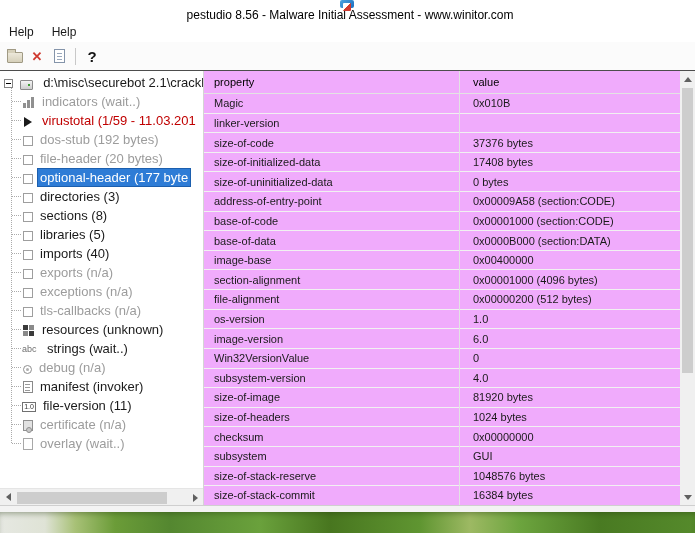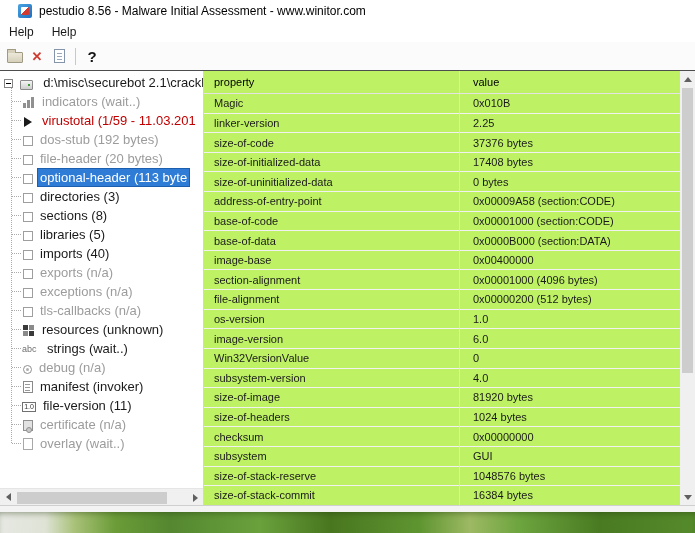--- a/index.html
+++ b/index.html
@@ -3,21 +3,21 @@
 <meta charset="utf-8">
 <style>
   * { margin:0; padding:0; box-sizing:border-box; }
   body { background:#888; }
   .screen {
     position:relative; width:695px; height:533px; background:#fff;
     font-family:"Liberation Sans", sans-serif; font-size:11px; color:#1a1a1a;
     overflow:hidden;
   }
   
-  .titlebar { height:22px; background:#fff; display:flex; align-items:center; padding-left:18px; }
+  .titlebar { height:22px; background:#fff; display:flex; align-items:center; padding-left:5px;flex-direction:column; }
   .app-icon { width:14px; height:14px; display:inline-block; position:relative;
     background:linear-gradient(135deg,#4aa3e0,#1c6fc0); border-radius:2px; margin-right:7px; }
   .app-icon::after { content:''; position:absolute; left:3px; top:3px; width:8px; height:8px;
     background:linear-gradient(135deg,#fff 0 45%, #d03a30 45% 100%); border-radius:1px; }
   .title-text { font-size:12px; color:#000; }
   
   .menubar { height:20px; background:#fff; display:flex; align-items:center; font-size:12px; }
   .menu-item { padding:0 9px; height:20px; line-height:20px; cursor:default; }
   
   .toolbar { height:28px; background:#fbfbfb; display:flex; align-items:center; padding-left:4px; }
@@ -75,21 +75,21 @@
   .icon-document { background-image:linear-gradient(#9a9a9a,#9a9a9a),linear-gradient(#9a9a9a,#9a9a9a),linear-gradient(#9a9a9a,#9a9a9a);
     background-size:5px 1px; background-position:1px 2px,1px 5px,1px 8px; background-repeat:no-repeat; }
   .icon-page { border-color:#a8a8a8; }
   .icon-file-version { width:14px; height:10px; border:1px solid #707070; background:#fff; top:0; }
   .icon-file-version::after { content:'1.0'; position:absolute; left:0; right:0; top:0; font-size:7px;
     line-height:8px; text-align:center; color:#333; }
   .icon-certificate { width:10px; height:11px; background:#e2e2e2; border:1px solid #909090; margin-left:1px; }
   .icon-certificate::after { content:''; position:absolute; left:2px; bottom:-3px; width:4px; height:4px;
     background:#cncnc; background:#c9c9c9; border:1px solid #909090; border-radius:50%; }
   
-  .table-panel { position:relative; flex:1; overflow:hidden; background:#bef264; }
+  .table-panel { position:relative; flex:1; overflow:hidden; background:#f0abfc; }
   .thead { display:flex; height:23px; border-bottom:1px solid #e3e3e3; align-items:center; }
   .hcell { font-size:11px; color:#000; }
   .cell { display:block; overflow:hidden; white-space:nowrap; }
   .cell.prop { width:255px; padding-left:10px; }
   .cell.val { flex:1; padding-left:8px;margin-left:6px; }
   .trow { display:flex; align-items:center; height:19.62px; border-bottom:1px solid #f1f1f1; }
   .colline { position:absolute; left:255px; top:0; bottom:0; width:1px; background:#e3e3e3; }
   
   .vscroll { flex:0 0 15px; background:#f0f0f0; position:relative; }
   .sbtn { display:flex; align-items:center; justify-content:center; background:#f0f0f0; }
@@ -150,21 +150,21 @@
         <span class="expander"></span>
         <span class="ticon icon-drive"></span>
         <span class="tlabel">d:\misc\securebot 2.1\cracklo</span>
       </div>
       <div class="tree-items">
         <span class="tree-vline"></span>
       <div class="tree-row disabled"><span class="connector"></span><span class="ticon icon-bar-chart"></span><span class="tlabel">indicators (wait..)</span></div>
           <div class="tree-row alert"><span class="connector"></span><span class="ticon icon-arrow"></span><span class="tlabel">virustotal (1/59 - 11.03.201</span></div>
           <div class="tree-row disabled"><span class="connector"></span><span class="ticon icon-checkbox"></span><span class="tlabel">dos-stub (192 bytes)</span></div>
           <div class="tree-row disabled"><span class="connector"></span><span class="ticon icon-checkbox"></span><span class="tlabel">file-header (20 bytes)</span></div>
-          <div class="tree-row selected"><span class="connector"></span><span class="ticon icon-checkbox"></span><span class="tlabel">optional-header (113 byte</span></div>
+          <div class="tree-row selected"><span class="connector"></span><span class="ticon icon-checkbox"></span><span class="tlabel">optional-header (177 byte</span></div>
           <div class="tree-row normal"><span class="connector"></span><span class="ticon icon-checkbox"></span><span class="tlabel">directories (3)</span></div>
           <div class="tree-row normal"><span class="connector"></span><span class="ticon icon-checkbox"></span><span class="tlabel">sections (8)</span></div>
           <div class="tree-row normal"><span class="connector"></span><span class="ticon icon-checkbox"></span><span class="tlabel">libraries (5)</span></div>
           <div class="tree-row normal"><span class="connector"></span><span class="ticon icon-checkbox"></span><span class="tlabel">imports (40)</span></div>
           <div class="tree-row disabled"><span class="connector"></span><span class="ticon icon-checkbox"></span><span class="tlabel">exports (n/a)</span></div>
           <div class="tree-row disabled"><span class="connector"></span><span class="ticon icon-checkbox"></span><span class="tlabel">exceptions (n/a)</span></div>
           <div class="tree-row disabled"><span class="connector"></span><span class="ticon icon-checkbox"></span><span class="tlabel">tls-callbacks (n/a)</span></div>
           <div class="tree-row normal"><span class="connector"></span><span class="ticon icon-grid"></span><span class="tlabel">resources (unknown)</span></div>
           <div class="tree-row normal"><span class="connector"></span><span class="ticon icon-abc"></span><span class="tlabel">strings (wait..)</span></div>
           <div class="tree-row disabled"><span class="connector"></span><span class="ticon icon-bug"></span><span class="tlabel">debug (n/a)</span></div>
@@ -189,21 +189,20 @@
         <span class="cell prop hcell">property</span>
         <span class="cell val hcell">value</span>
       </div>
       <div class="tbody">
           <div class="trow">
             <span class="cell prop">Magic</span>
             <span class="cell val">0x010B</span>
           </div>
           <div class="trow">
             <span class="cell prop">linker-version</span>
-            <span class="cell val">2.25</span>
           </div>
           <div class="trow">
             <span class="cell prop">size-of-code</span>
             <span class="cell val">37376 bytes</span>
           </div>
           <div class="trow">
             <span class="cell prop">size-of-initialized-data</span>
             <span class="cell val">17408 bytes</span>
           </div>
           <div class="trow">

